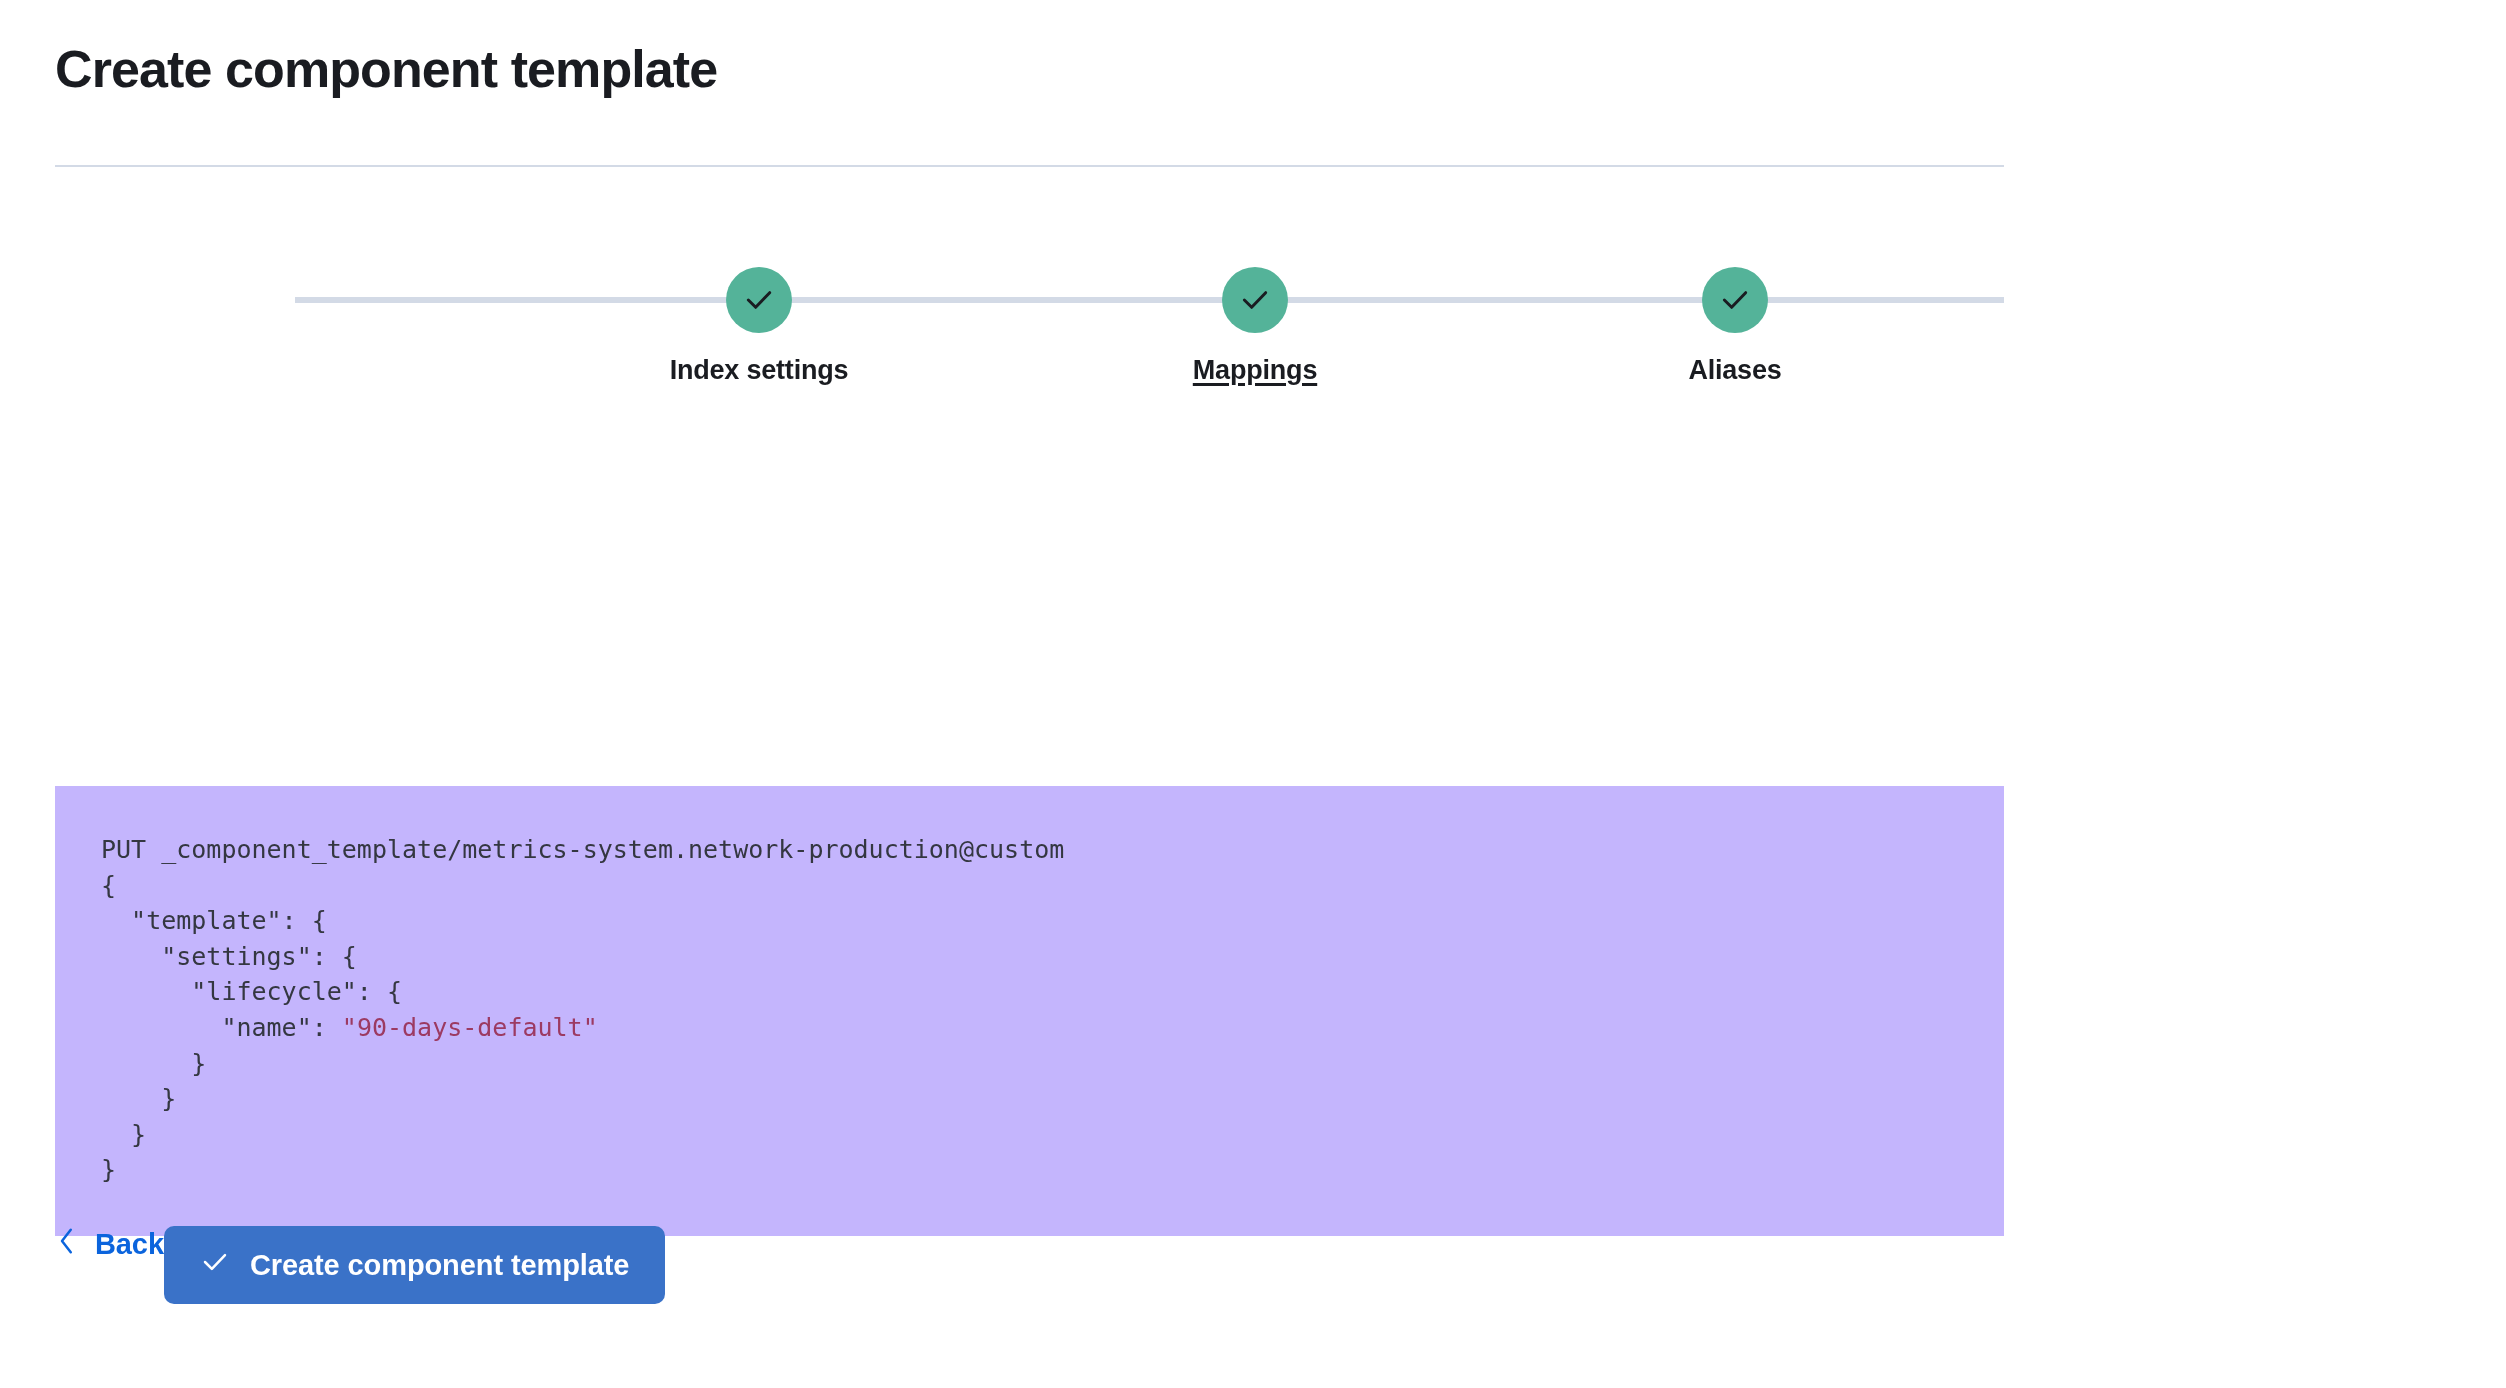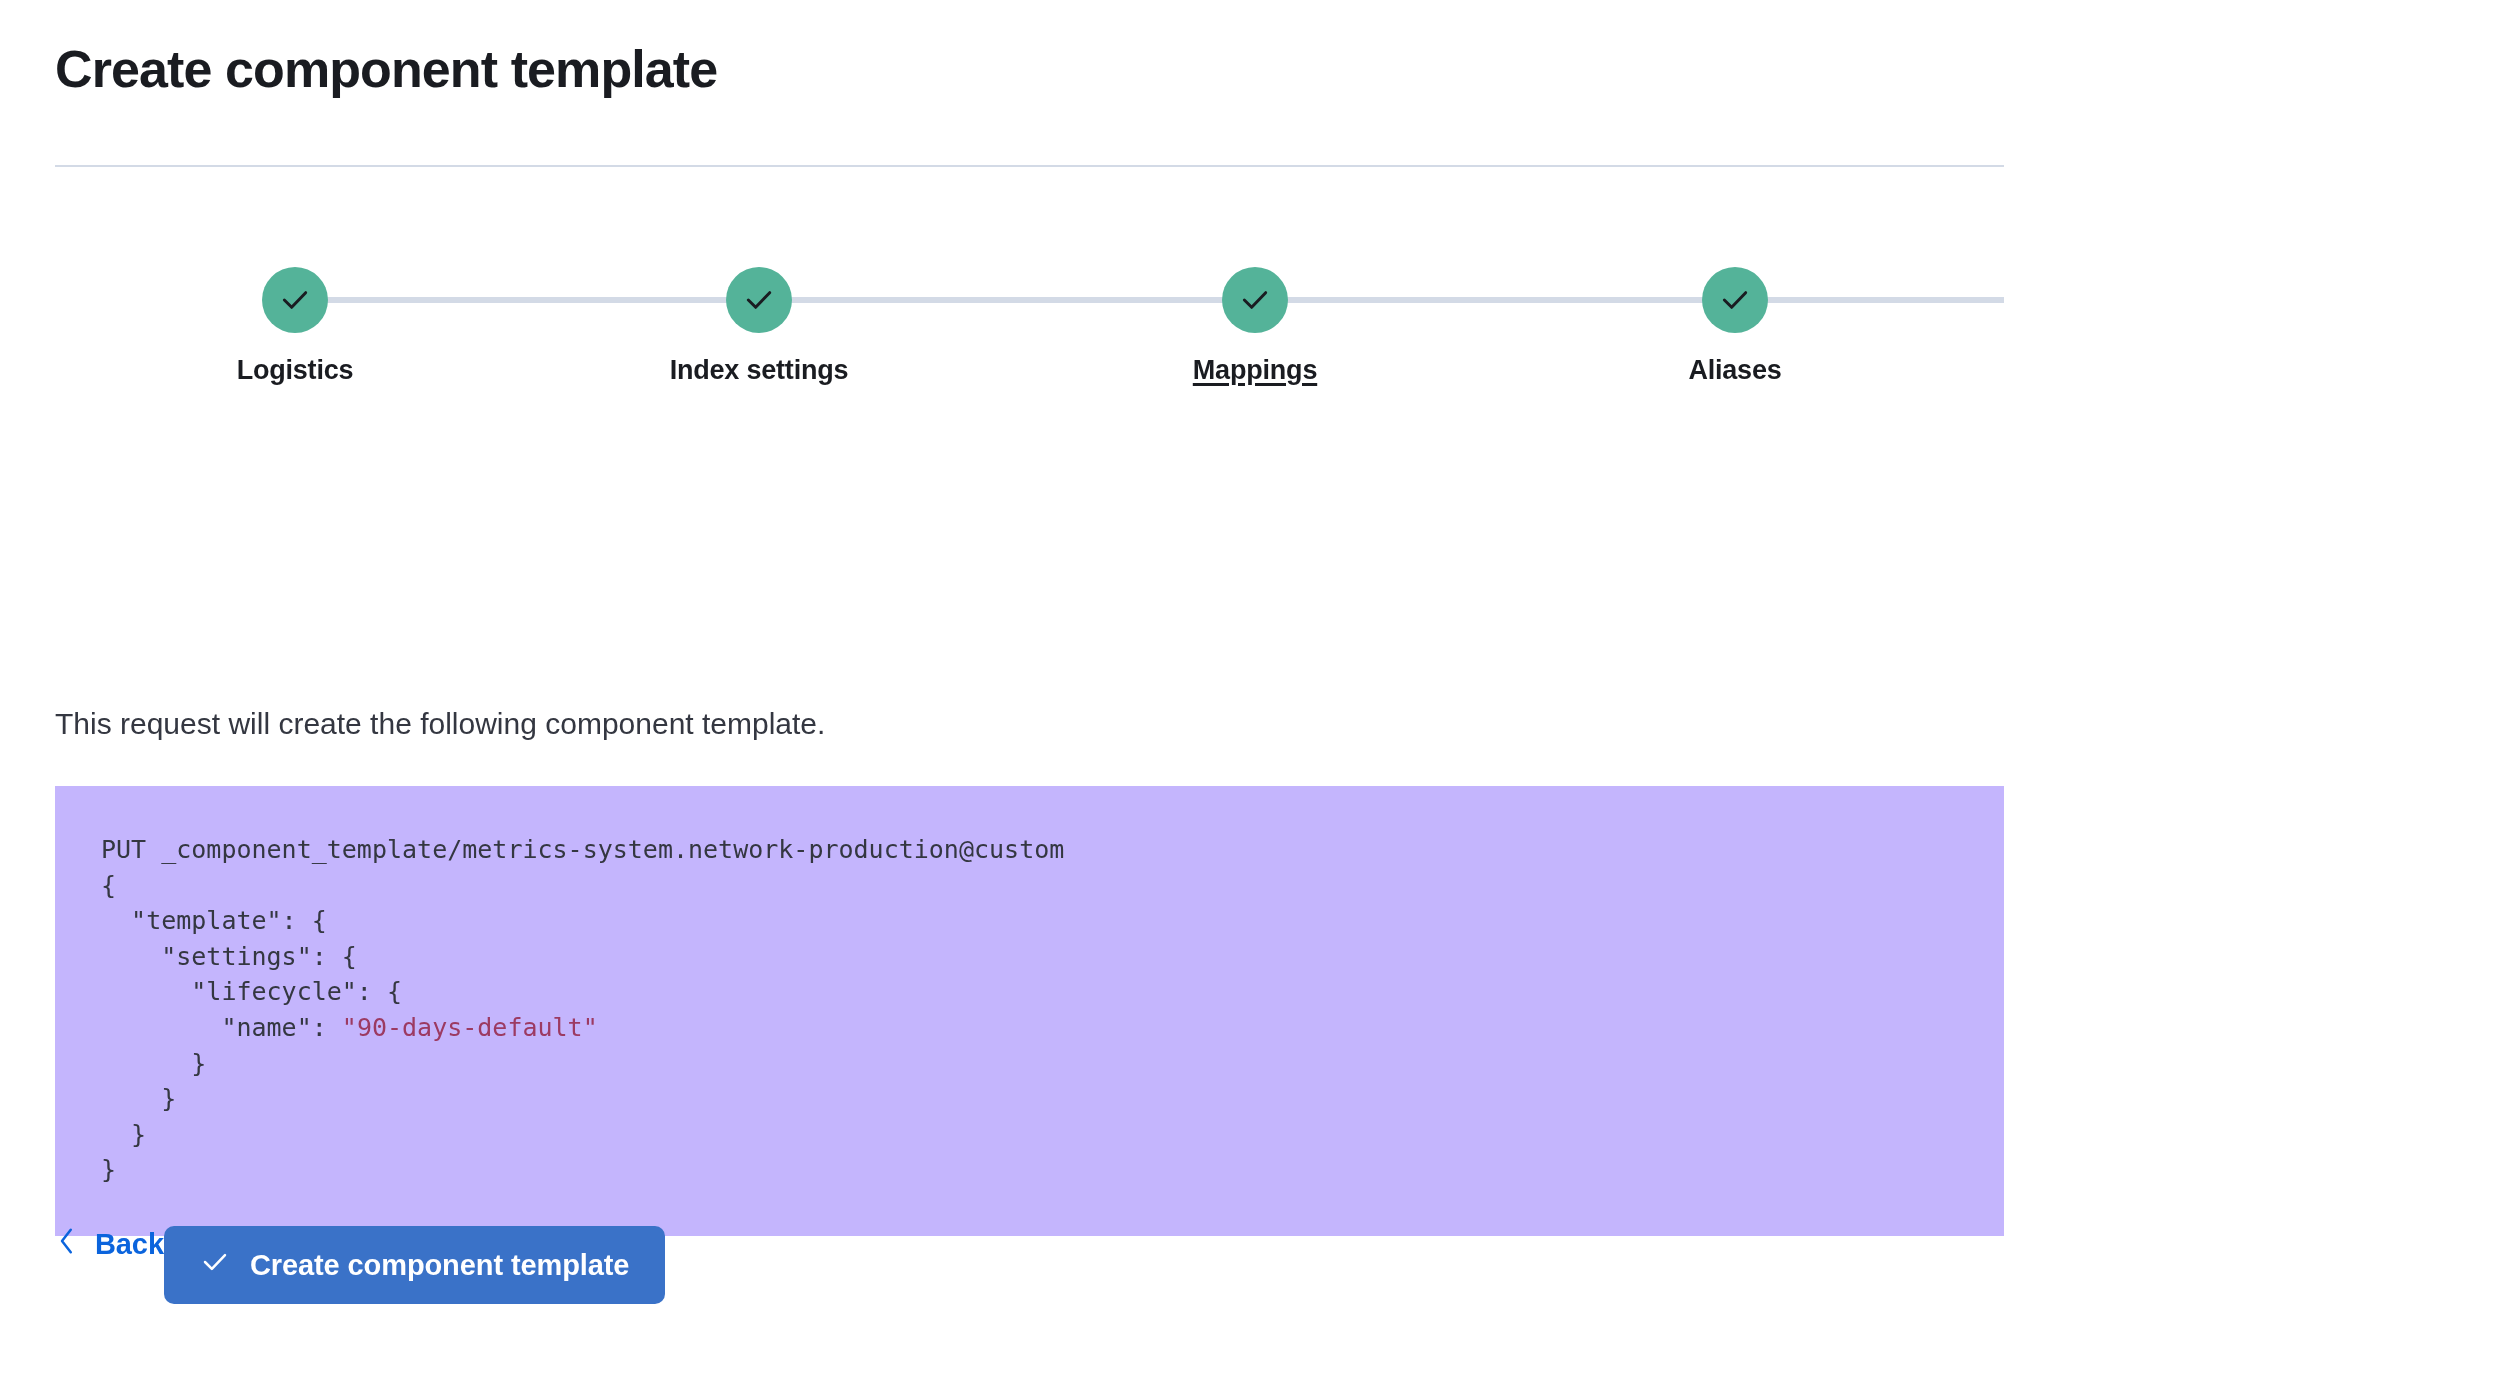--- a/index.html
+++ b/index.html
@@ -252,30 +252,20 @@
 <body>
 
 <div class="page">
 
   <h1 class="page-title">Create component template</h1>
   <div class="title-rule"></div>
 
   <div class="stepper">
     <div class="stepper-track"></div>
 
-    <div class="step" style="left:240px;">
-      <div class="step-circle">
-        <span>
-          <svg width="32" height="32" viewBox="0 0 24 24" fill="none" stroke="#1a1c21" stroke-width="2.2" stroke-linecap="round" stroke-linejoin="round">
-              <polyline points="4,12 9.5,17.5 20,6.5"></polyline>
-            </svg>
-        </span>
-      </div>
-      <div class="step-label">Logistics</div>
-    </div>
 
     <div class="step" style="left:704px;">
       <div class="step-circle">
         <span>
           <svg width="32" height="32" viewBox="0 0 24 24" fill="none" stroke="#1a1c21" stroke-width="2.2" stroke-linecap="round" stroke-linejoin="round">
               <polyline points="4,12 9.5,17.5 20,6.5"></polyline>
             </svg>
         </span>
       </div>
       <div class="step-label">Index settings</div>
@@ -306,21 +296,20 @@
     <div class="step" style="left:2160px;">
       <div class="step-circle current">
         <span class="step-number">5</span>
       </div>
       <div class="step-label">Request</div>
     </div>
   </div>
 
 
 
-  <p class="description">This request will create the following component template.</p>
 
   <div class="code-block">
     <div class="code-pre"><span>PUT _component_template/metrics-system.network-production@custom</span>
 <span><span>{</span>
 <span>  "template": {</span>
 <span>    "settings": {</span>
 <span>      "lifecycle": {</span>
 <span>        "name": <span class="str">"90-days-default"</span></span>
 <span>      }</span>
 <span>    }</span>

